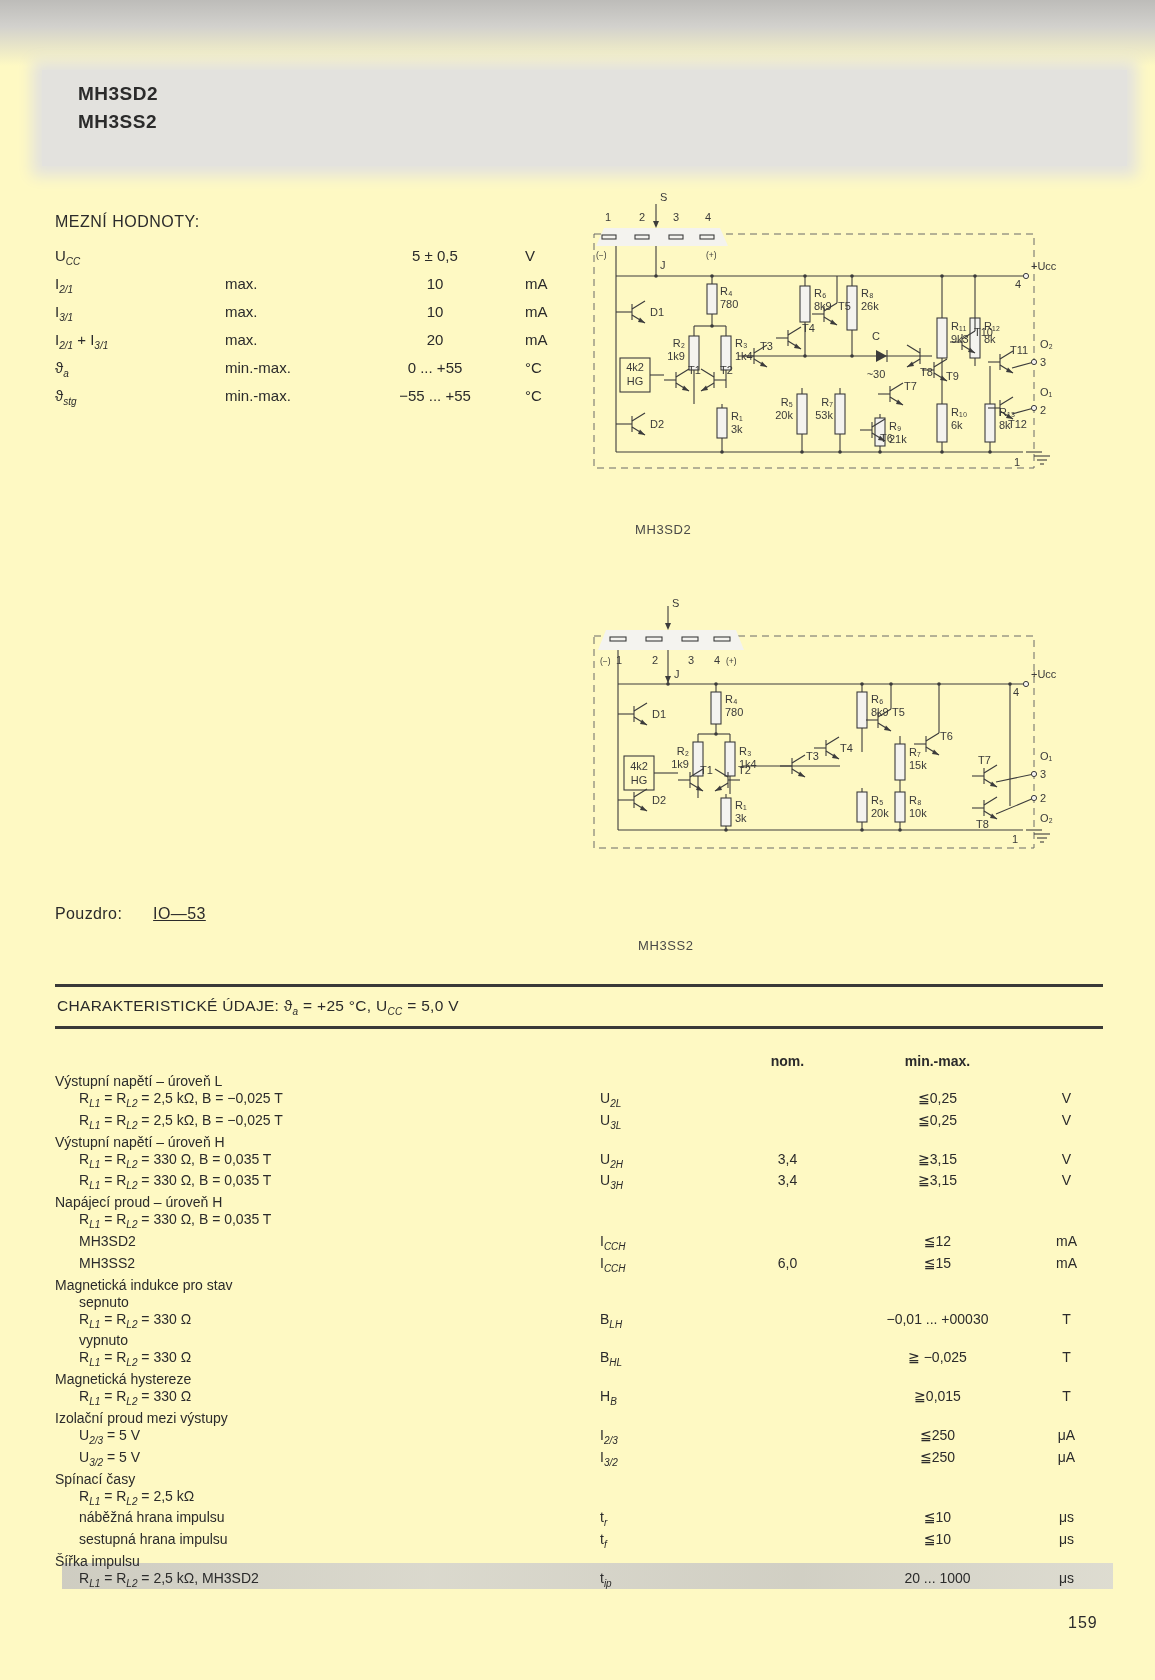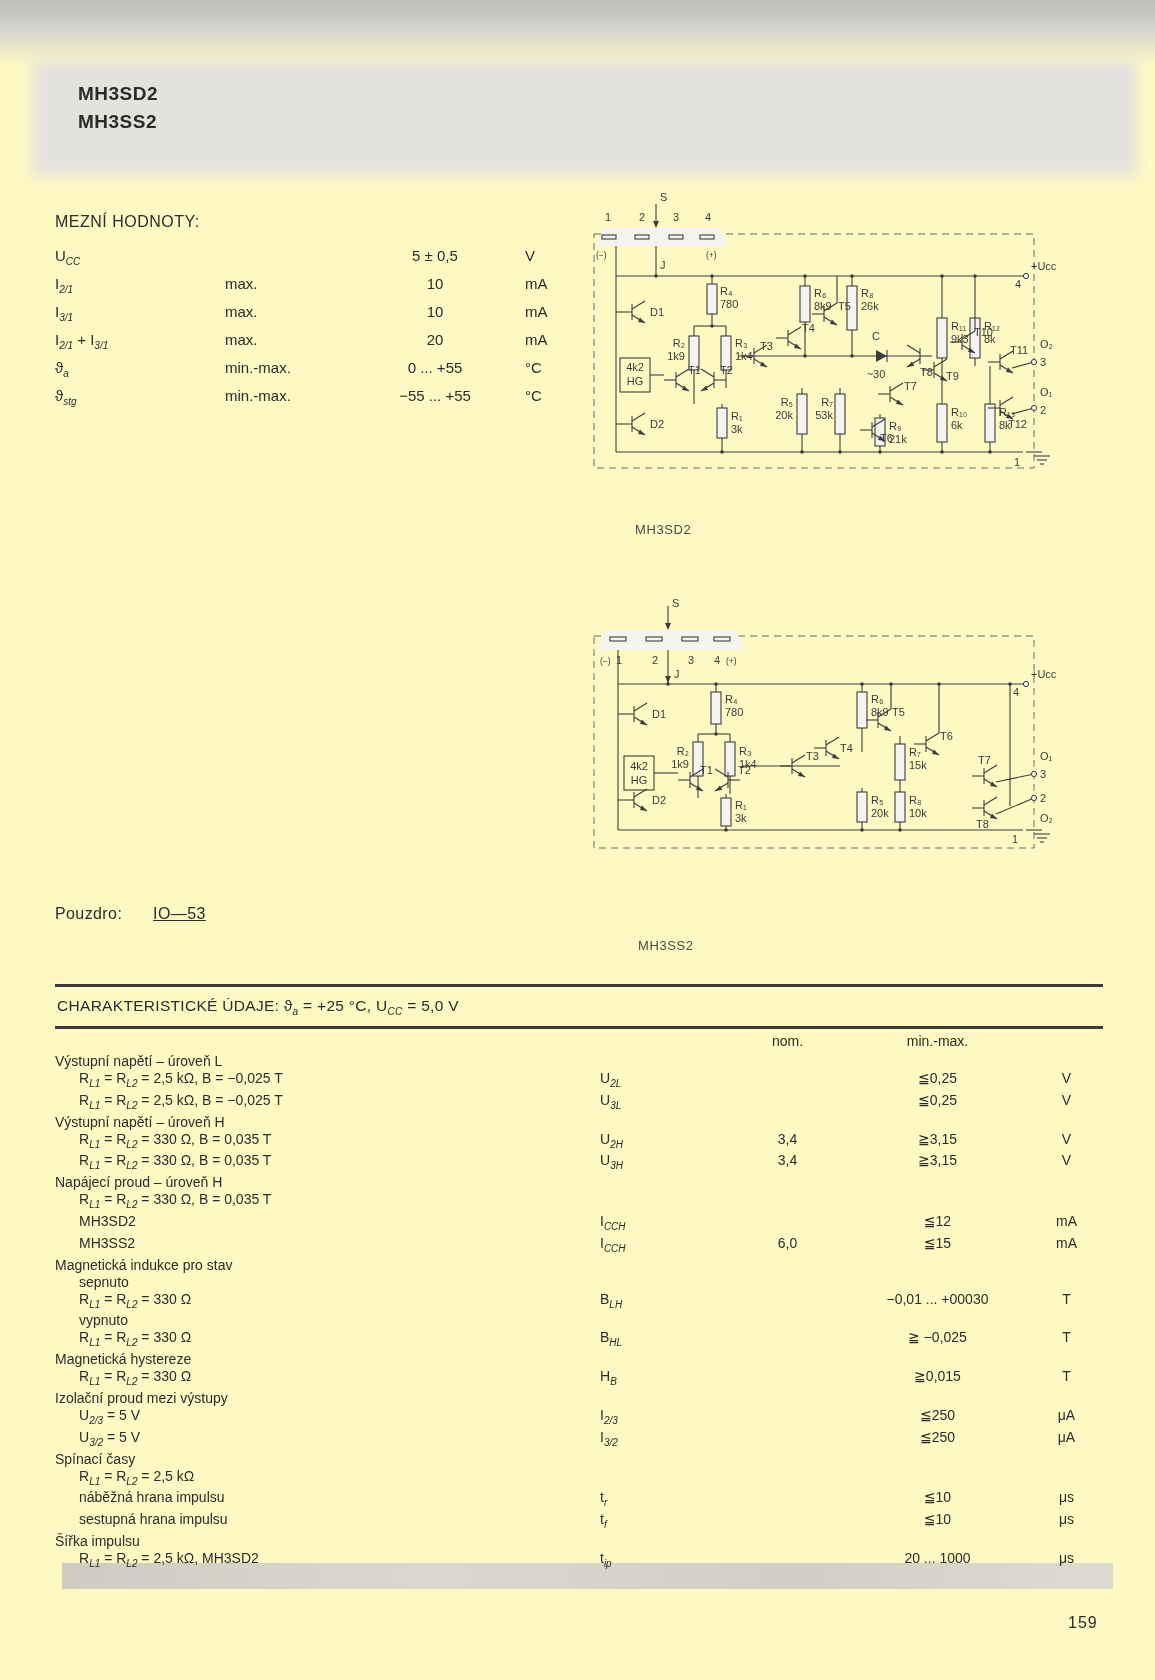--- a/index.html
+++ b/index.html
@@ -46,21 +46,21 @@
   .sch text.m{text-anchor:middle;}
   .sch-caption{position:absolute;font-size:13px;letter-spacing:.6px;color:#4a4a48;}
 
   .pouzdro{position:absolute;top:905px;left:55px;font-size:16px;letter-spacing:.4px;}
   .pouzdro .val{margin-left:26px;text-decoration:underline;}
 
   
   .chars{position:absolute;top:984px;left:55px;width:1048px;}
   .rule{height:3px;background:#3a3a38;margin:0;}
   .ch-title{font-size:15.5px;letter-spacing:.3px;padding:10px 0 9px 2px;}
-  .ch-head{display:flex;font-size:14px;font-weight:normal;margin:4px 0 4px 0;}
+  .ch-head{display:flex;font-size:14px;font-weight:bold;margin:24px 0 4px 0;}
   .ch-row{display:flex;font-size:14px;line-height:17px;align-items:baseline;}
   .ch-row.g{}
   .ch-label{width:545px;}
   .ch-row.c .ch-label{padding-left:24px;width:521px;}
   .ch-sym{width:130px;}
   .ch-nom{width:115px;text-align:center;}
   .ch-mm{width:185px;text-align:center;}
   .ch-unit{width:73px;text-align:center;}
 
   .pageno{position:absolute;top:1614px;left:1068px;font-size:16px;letter-spacing:1px;}

